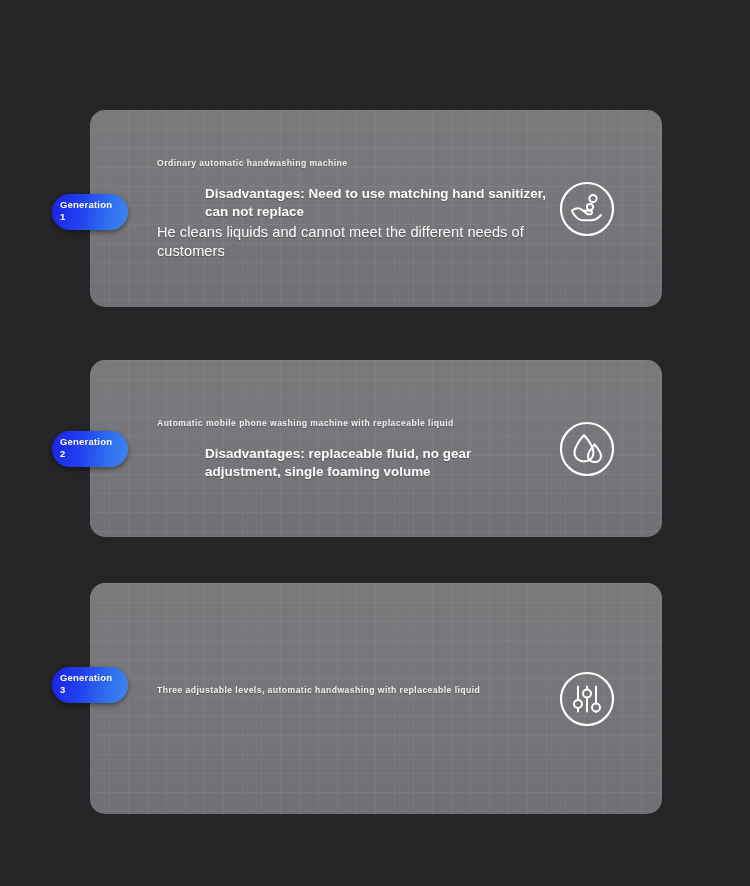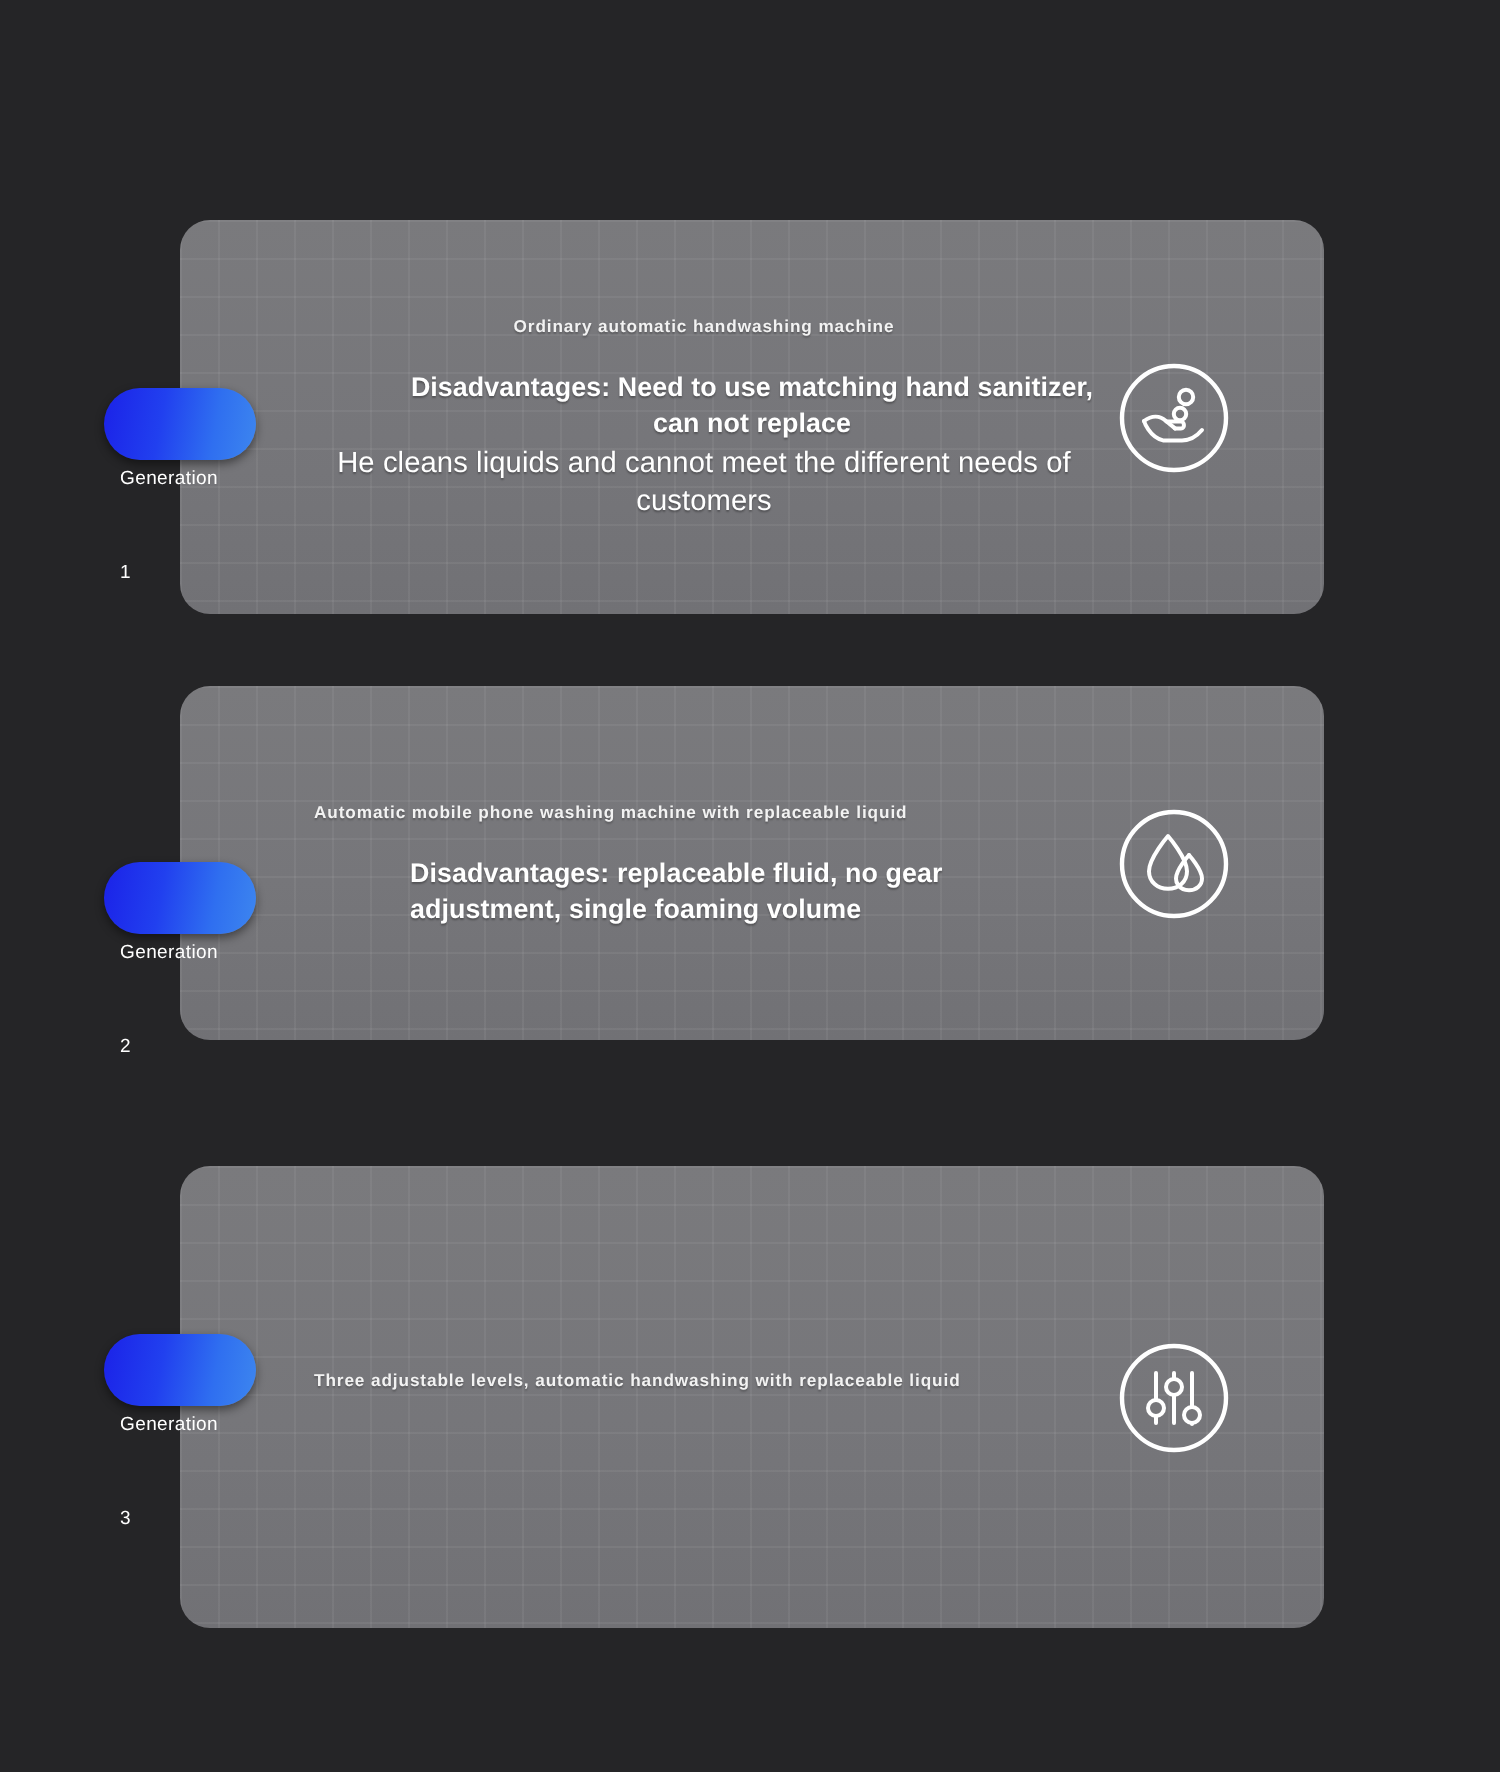--- a/index.html
+++ b/index.html
@@ -24,22 +24,22 @@
     background:
       repeating-linear-gradient(to right,
         rgba(255,255,255,0.055) 0px, rgba(255,255,255,0.055) 1px,
         rgba(255,255,255,0) 1px, rgba(255,255,255,0) 19px),
       repeating-linear-gradient(to bottom,
         rgba(255,255,255,0.055) 0px, rgba(255,255,255,0.055) 1px,
         rgba(255,255,255,0) 1px, rgba(255,255,255,0) 19px),
       linear-gradient(180deg, #7a7a7d 0%, #76767a 55%, #717175 100%);
     overflow:hidden;
   }
-  #card-1 { top:110px;  height:197px;text-align:center; }
-  #card-2 { top:343px;  height:177px; }
+  #card-1 { top:110px;  height:197px; }
+  #card-2 { top:360px;  height:177px; }
   #card-3 { top:583px;  height:231px; }
 
   
   .badge {
     position:absolute;
     left:52px;
     width:76px;
     height:36px;
     border-radius:18px;
     background:linear-gradient(100deg, #1b22e8 0%, #2140ef 38%, #2f6ff0 72%, #3d86ef 100%);
@@ -47,25 +47,24 @@
     z-index:5;
     padding:5px 0 0 8px;
   }
   #badge-1 { top:194px; }
   #badge-2 { top:431px; }
   #badge-3 { top:667px; }
   .badge-line {
     display:block;
     color:#ffffff;
     font-size:9.5px;
-    font-weight:400;
+    font-weight:700;
     line-height:12px;
     letter-spacing:0.2px;
     white-space:nowrap;
-    margin-top:35px;
   }
 
   
   .card-text {
     position:absolute;
     left:67px;
     top:0;
     width:390px;
     height:100%;
     display:flex;

